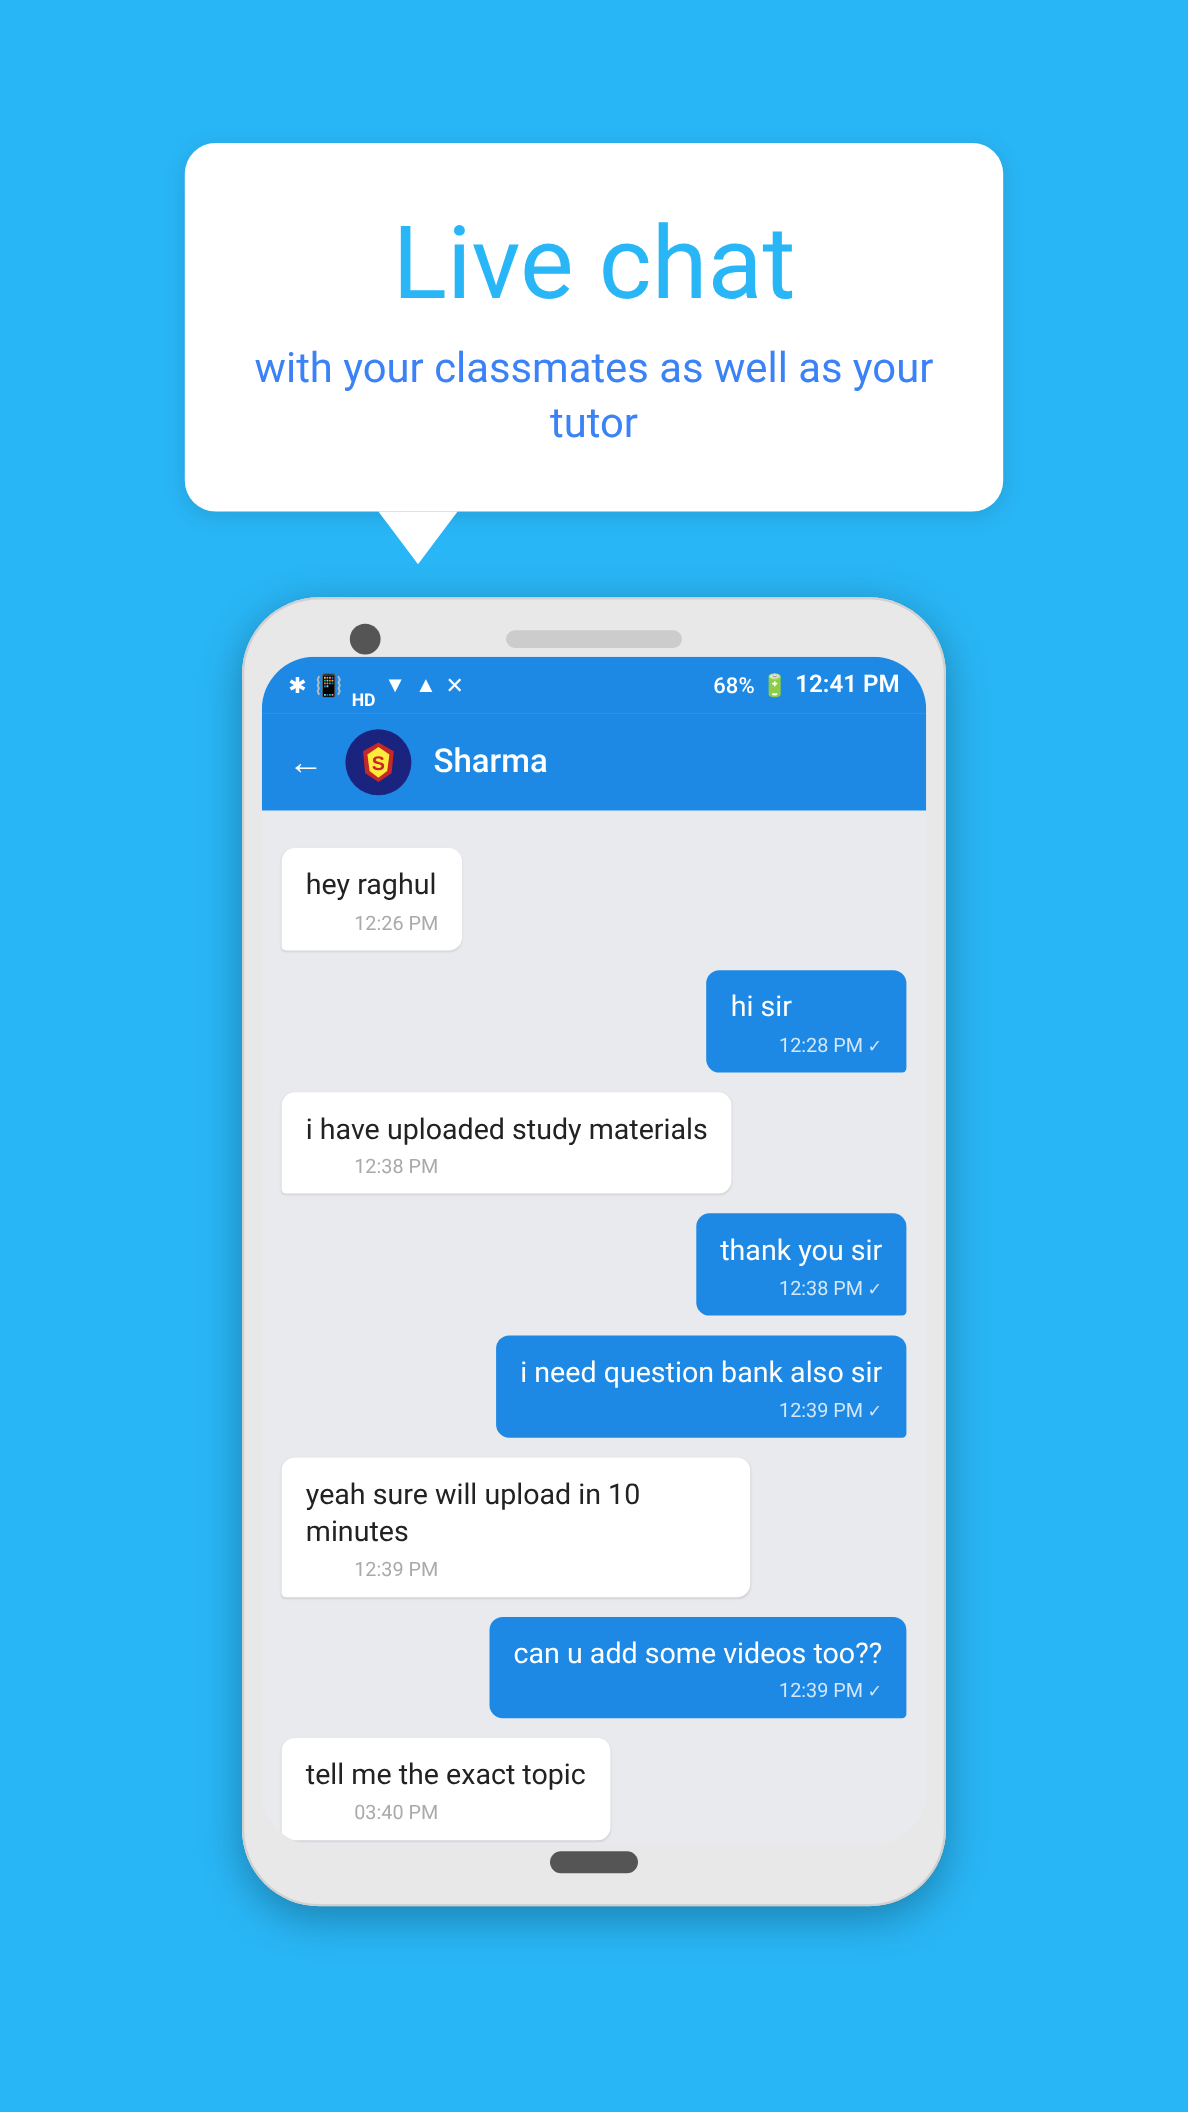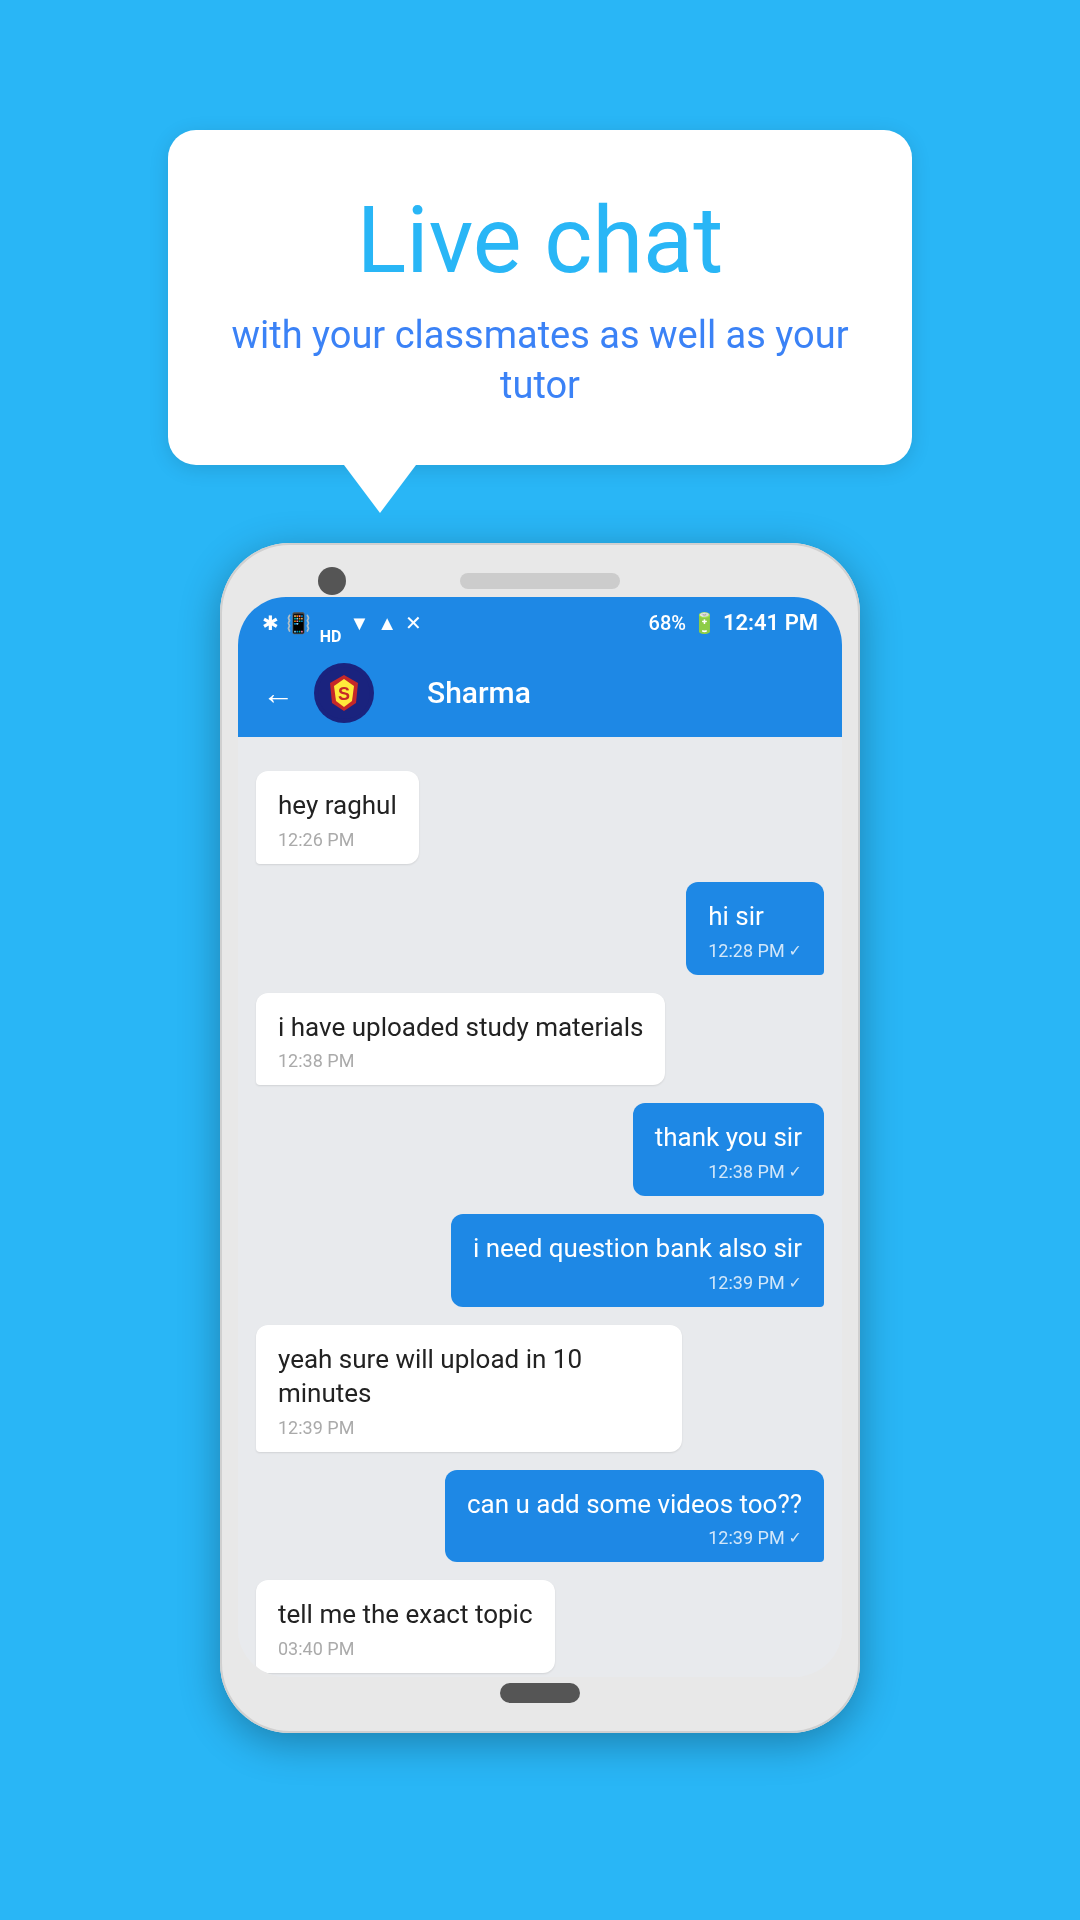--- a/index.html
+++ b/index.html
@@ -171,21 +171,20 @@
       align-items: center;
       justify-content: center;
       overflow: hidden;
       position: relative;
     }
 
     .contact-name {
       font-size: 30px;
       font-weight: 500;
       color: #fff;
-      margin-left: 33px;
     }
 
     
     .chat-area {
       background: #e8eaed;
       flex: 1;
       padding: 34px 18px;
       display: flex;
       flex-direction: column;
       gap: 18px;
@@ -218,20 +217,21 @@
 
     .msg-sent .msg-text {
       color: #fff;
     }
 
     .msg-time {
       font-size: 18px;
       color: #999;
       margin-top: 6px;
       text-align: right;
+      margin-left: 44px;
     }
 
     .msg-sent .msg-time {
       color: rgba(255,255,255,0.8);
       display: flex;
       align-items: center;
       justify-content: flex-end;
       gap: 4px;
     }
 

